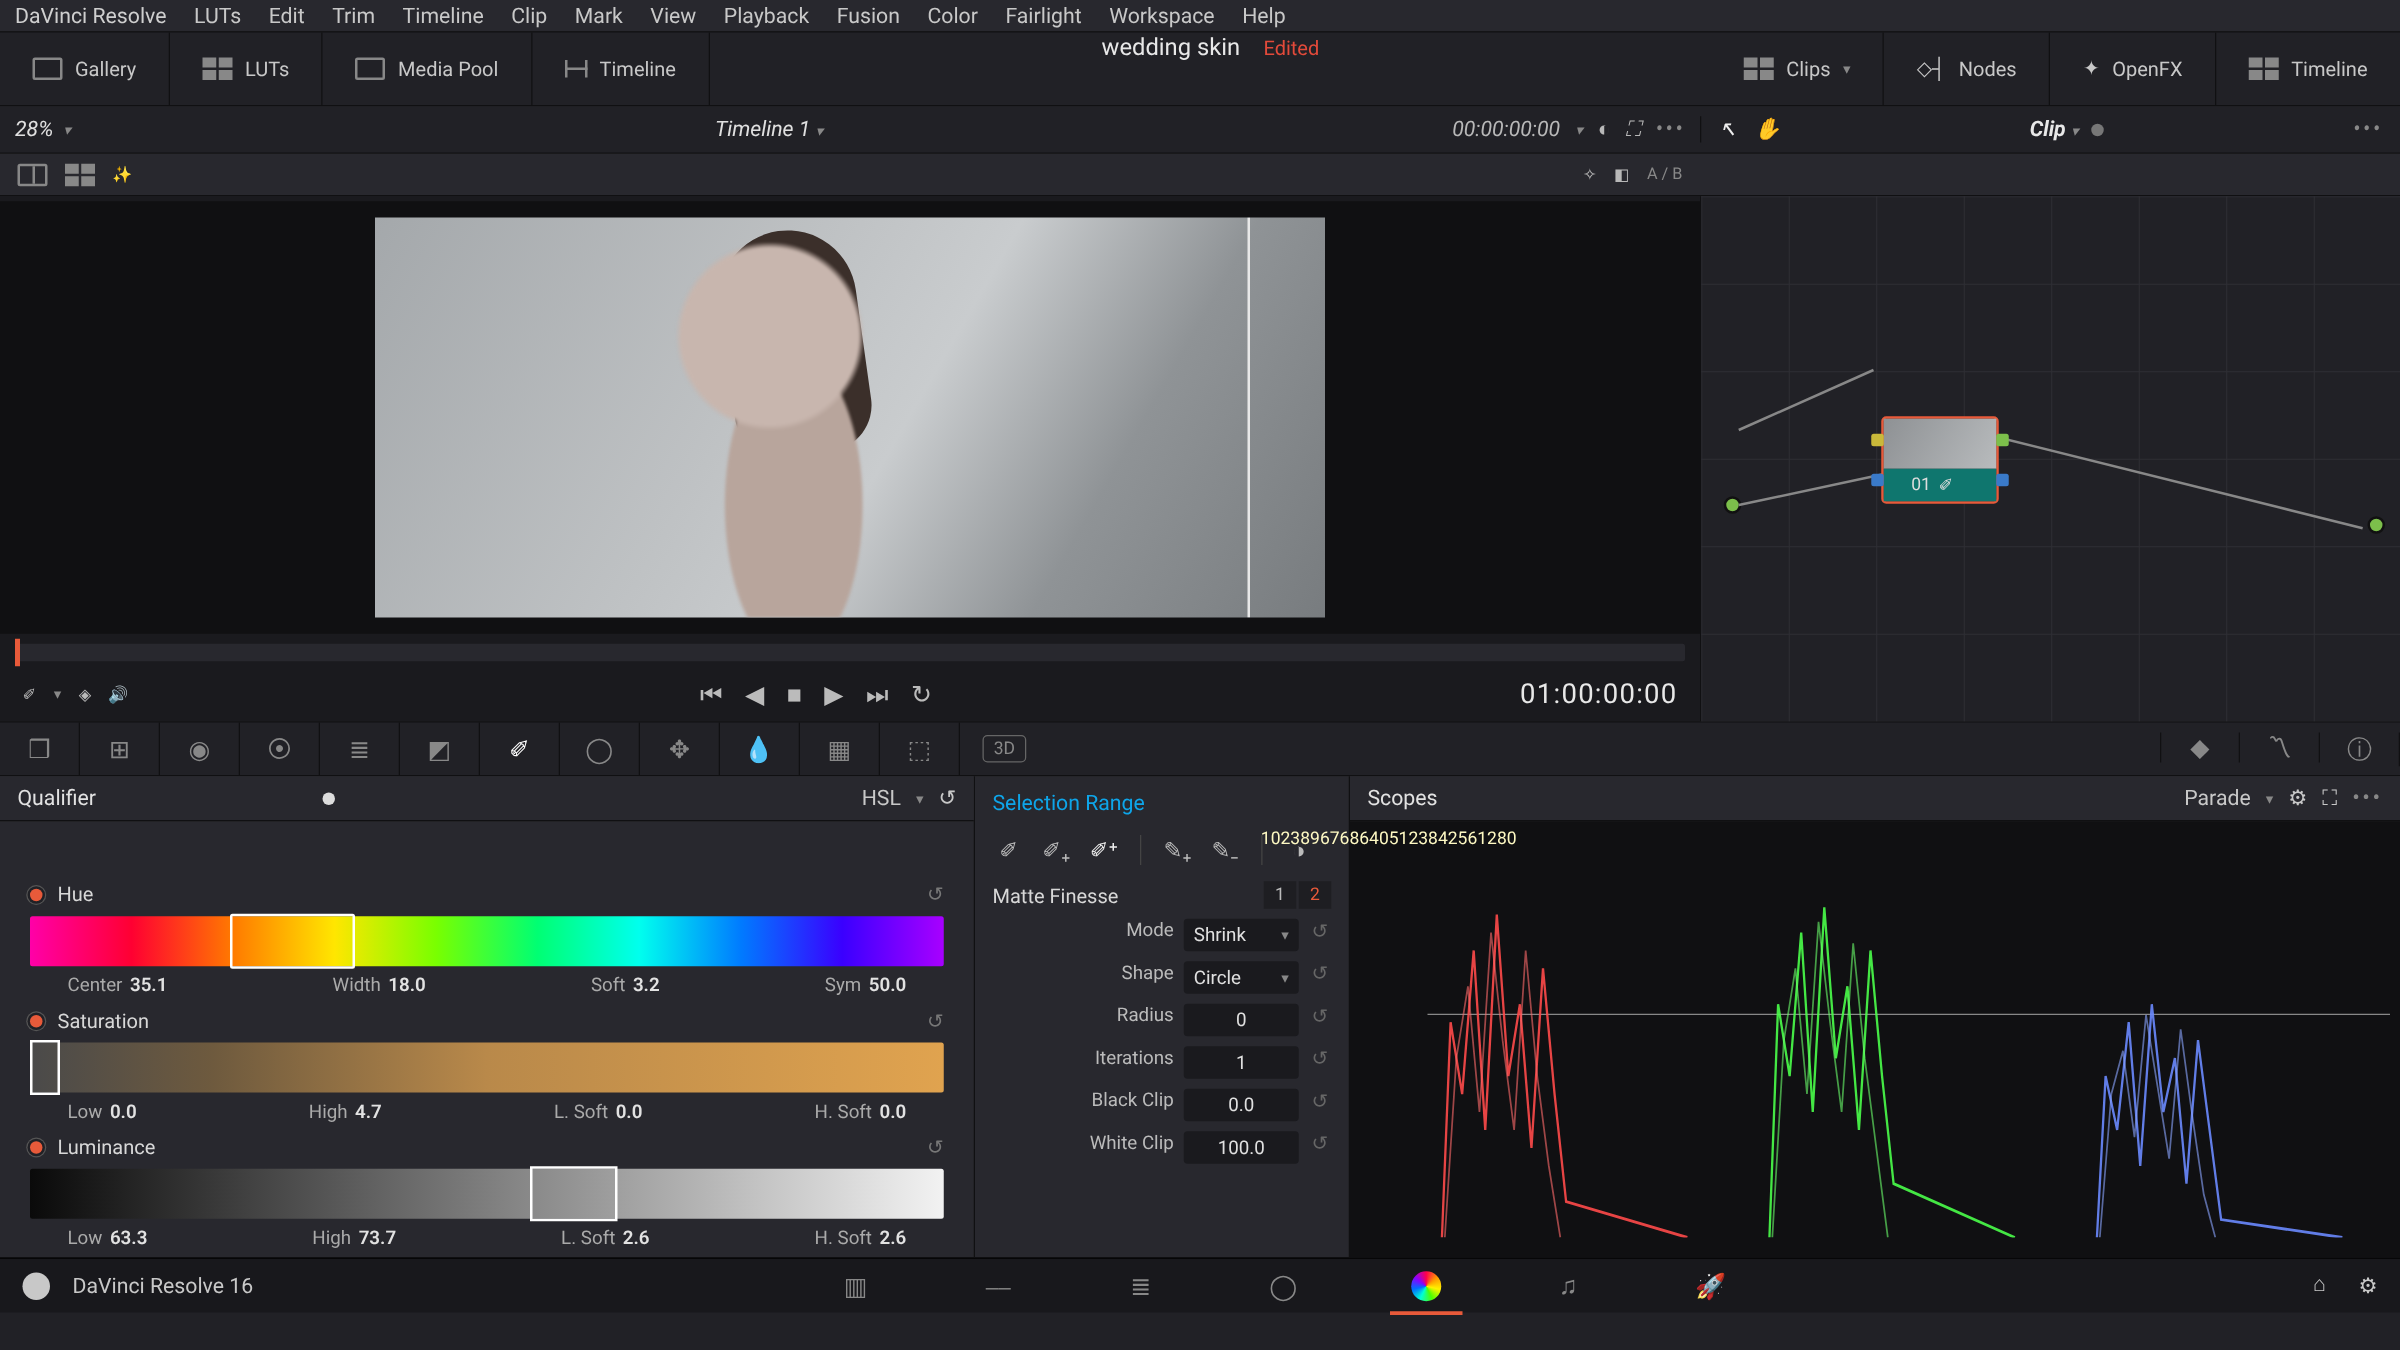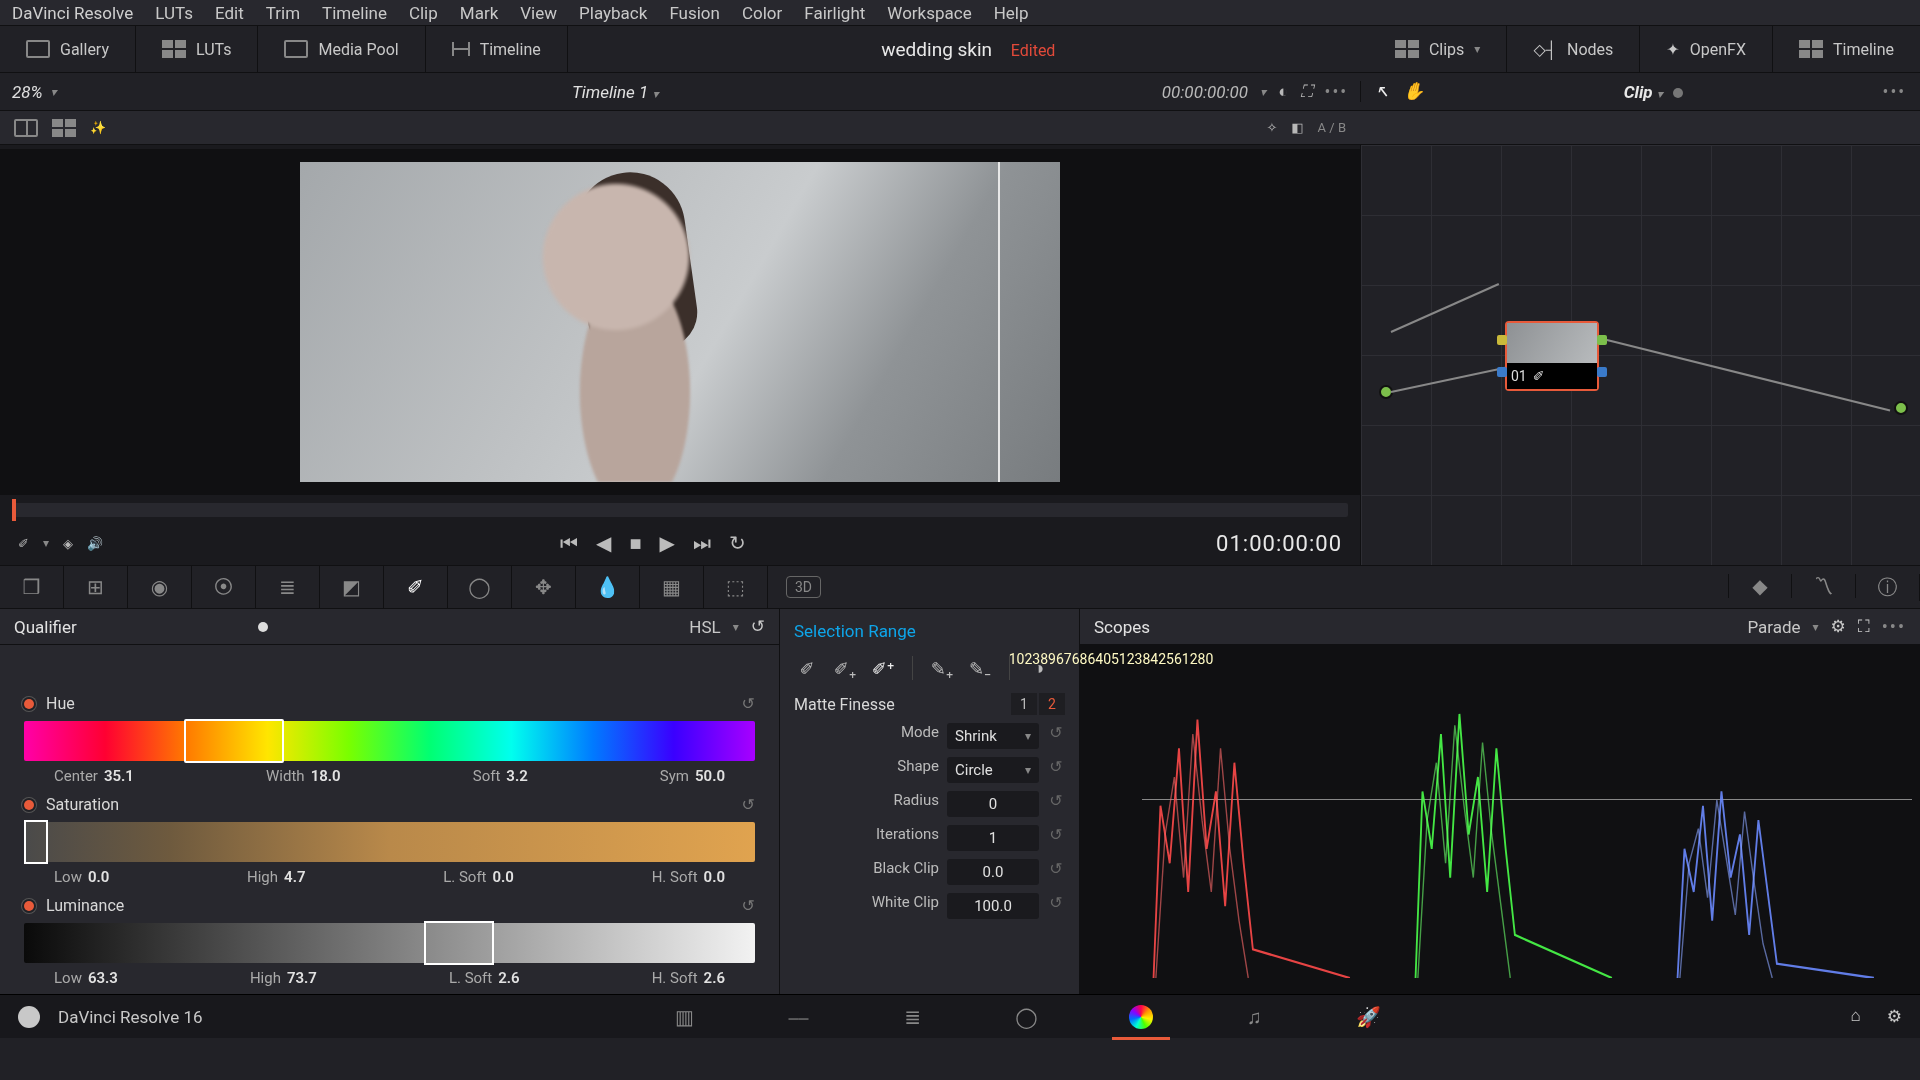--- a/index.html
+++ b/index.html
@@ -5,21 +5,21 @@
 * { margin: 0; padding: 0; box-sizing: border-box; font-family: -apple-system, "Segoe UI", Roboto, Arial, sans-serif; user-select: none; }
 body { background: #212126; color: #b8b8b8; font-size: 13px; width: 1920px; height: 1080px; overflow: hidden; transform-origin: top left; }
 html { background:#000; }
 
 
 .menubar { height: 25px; display: flex; align-items: center; gap: 22px; padding: 0 12px; background: #28282e; font-size: 17px; color:#c8c8c8; }
 .menubar span { cursor: default; }
 .menubar span:first-child { color:#cfcfcf; }
 
 
-.toolbar { height: 48px; display: flex; align-items: center; background: #212126; border-top:1px solid #101012; border-bottom:1px solid #101012; }
+.toolbar { height: 60px; display: flex; background: #212126; border-top:1px solid #101012; border-bottom:1px solid #101012; }
 .tb-group { display:flex; align-items:center; height:100%; padding:0 16px; gap:10px; border-right:1px solid #101012; }
 .tb-group.right { margin-left:auto; }
 .tb-btn { display:flex; align-items:center; gap:10px; height:100%; padding:0 10px; color:#c8c8c8; cursor:pointer; font-size:16px;}
 .tb-icon { width:20px; height:14px; display:inline-block; }
 .project-title { flex:1; text-align:center; font-size:19px; color:#e8e8e8; }
 .project-title .edited { color:#e24a3a; margin-left:14px; font-size:16px;}
 
 
 .row3 { height: 38px; display:flex; align-items:center; background:#212126; border-bottom:1px solid #101012; font-size:17px;font-style:italic; }
 .zoom-sel { padding:0 12px; display:flex; align-items:center; gap:8px; color:#e0e0e0;}
@@ -51,21 +51,21 @@
 .transport { height:44px; display:flex; align-items:center; padding:0 18px; gap:14px;}
 .transport .center { position:absolute; left:calc(50% - 120px); display:flex; gap:18px; font-size:20px; color:#bbb;}
 .transport .tc { margin-left:auto; font-size:22px; color:#e8e8e8; letter-spacing:1px;}
 
 .node-area { flex:1; background:#212126; position:relative; border-left:1px solid #101012;}
 .node-graph { position:absolute; inset:0; background-image:linear-gradient(#2e2e34 1px,transparent 1px),linear-gradient(90deg,#2e2e34 1px,transparent 1px); background-size:70px 70px;}
 .node-in { position:absolute; left:18px; top:240px; width:14px; height:14px; border-radius:50%; background:#7cbf4b; border:2px solid #111;}
 .node-out { position:absolute; right:12px; top:256px; width:14px; height:14px; border-radius:50%; background:#7cbf4b; border:2px solid #111;}
 .node-box { position:absolute; left:144px; top:176px; width:94px; border:2px solid #e85a3a; border-radius:4px; background:#333;}
 .node-thumb { height:40px; background:linear-gradient(120deg,#8e9194,#b8bbbd);}
-.node-lbl { height:26px; display:flex; align-items:center; gap:6px; padding:0 4px; font-size:14px; color:#ddd; background:#000000;}
+.node-lbl { height:26px; display:flex; align-items:center; gap:6px; padding:0 22px; font-size:14px; color:#ddd; background:#0f766e;}
 .node-dot { position:absolute; width:10px; height:10px; border-radius:2px;}
 .node-dot.g1{left:-10px;top:12px;background:#c9b93a;} .node-dot.g2{right:-10px;top:12px;background:#7cbf4b;}
 .node-dot.b1{left:-10px;top:44px;background:#3a7ac9;} .node-dot.b2{right:-10px;top:44px;background:#3a7ac9;}
 .line { position:absolute; height:2px; background:#888;}
 
 
 .palettes { height:44px; display:flex; align-items:center; background:#212126; border-top:1px solid #101012; border-bottom:1px solid #101012;}
 .pal-btn { width:64px; height:100%; display:flex; align-items:center; justify-content:center; border-right:1px solid #101012; color:#888; font-size:20px;}
 .pal-btn.active { color:#fff;}
 .pal-spacer { flex:1; }

